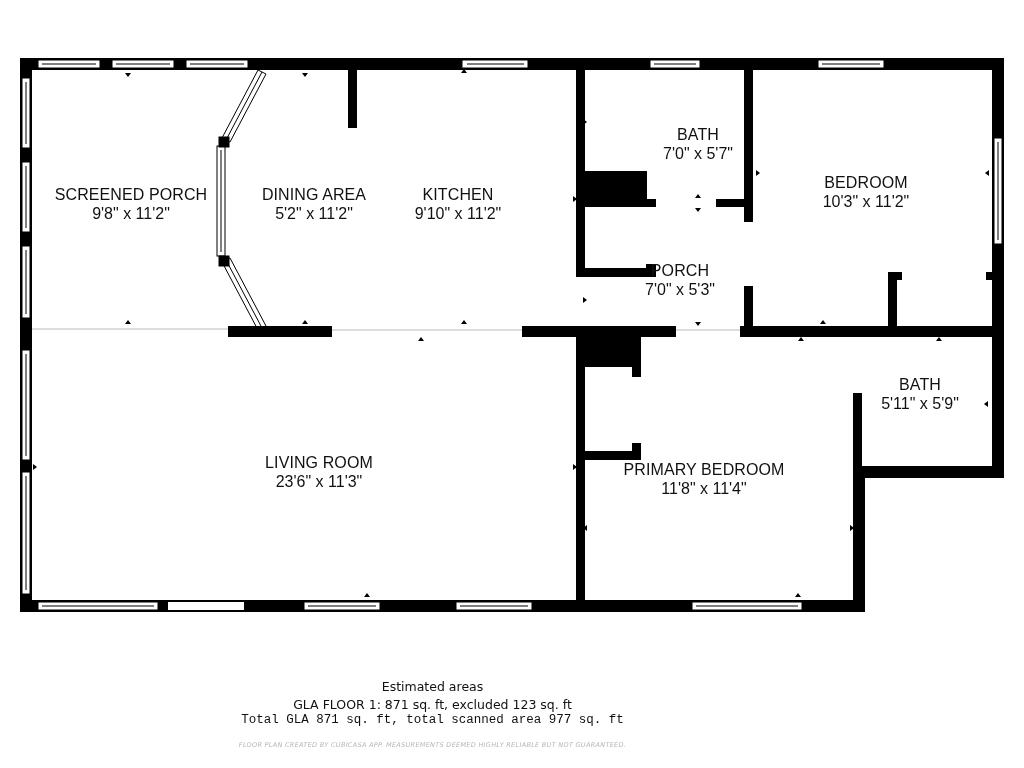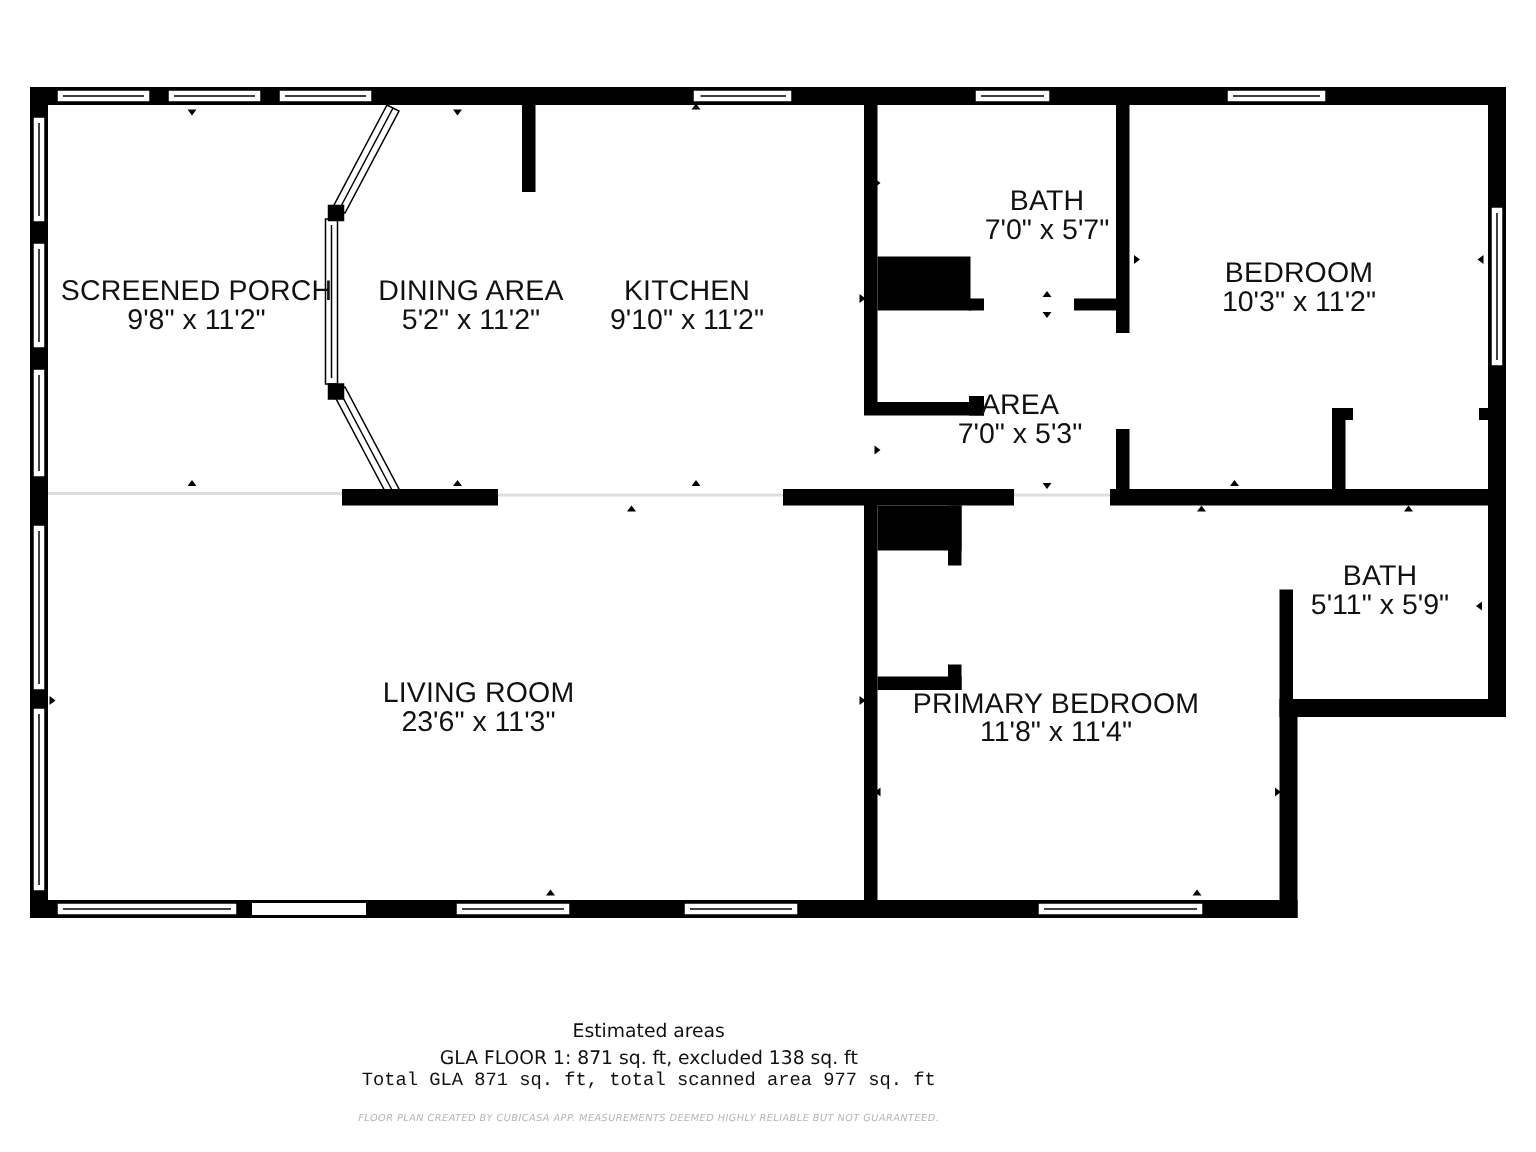--- a/index.html
+++ b/index.html
@@ -1,18 +1,18 @@
 <!DOCTYPE html>
 <html><head>
 <meta charset="utf-8">
 <style>
   html,body{margin:0;padding:0;background:#ffffff;}
   body{width:1024px;height:768px;position:relative;overflow:hidden;font-family:"Liberation Sans",sans-serif;}
   #plan{position:absolute;left:0;top:0;width:1024px;height:640px;}
-  .room-label{position:absolute;transform:translate(-50%,-50%);text-align:center;color:#111;font-family:"Liberation Sans",sans-serif;font-size:19px;line-height:19px;white-space:nowrap;pointer-events:none;}
+  .room-label{position:absolute;transform:translate(-50%,-50%);text-align:center;color:#111;font-family:"Liberation Sans",sans-serif;font-size:16px;line-height:19px;white-space:nowrap;pointer-events:none;}
   .room-name{display:block;letter-spacing:0.1px;}
   .room-dim{display:block;}
   .footer{position:absolute;left:0;width:865px;text-align:center;font-family:"DejaVu Sans",sans-serif;color:#111;}
   #est-title{top:679px;font-size:12.5px;}
   #est-line1{top:697px;font-size:12.5px;}
   #est-line2{top:713px;font-size:12.5px;font-family:Liberation Mono, monospace;}
   #disclaimer{top:741px;font-size:6.5px;color:#b5b5b5;letter-spacing:0.3px;font-style:italic;}
 </style>
 </head>
 <body>
@@ -165,32 +165,32 @@
 </div>
 <div class="room-label" style="left:698px;top:144px;">
   <span class="room-name">BATH</span>
   <span class="room-dim">7'0" x 5'7"</span>
 </div>
 <div class="room-label" style="left:866px;top:192px;">
   <span class="room-name">BEDROOM</span>
   <span class="room-dim">10'3" x 11'2"</span>
 </div>
 <div class="room-label" style="left:680px;top:280px;">
-  <span class="room-name">AREA</span>
+  <span class="room-name">PORCH</span>
   <span class="room-dim">7'0" x 5'3"</span>
 </div>
 <div class="room-label" style="left:319px;top:472px;">
   <span class="room-name">LIVING ROOM</span>
   <span class="room-dim">23'6" x 11'3"</span>
 </div>
 <div class="room-label" style="left:704px;top:479px;">
   <span class="room-name">PRIMARY BEDROOM</span>
   <span class="room-dim">11'8" x 11'4"</span>
 </div>
 <div class="room-label" style="left:920px;top:394px;">
   <span class="room-name">BATH</span>
   <span class="room-dim">5'11" x 5'9"</span>
 </div>
 
 <div class="footer" id="est-title">Estimated areas</div>
-<div class="footer" id="est-line1">GLA FLOOR 1: 871 sq. ft, excluded 138 sq. ft</div>
+<div class="footer" id="est-line1">GLA FLOOR 1: 871 sq. ft, excluded 123 sq. ft</div>
 <div class="footer" id="est-line2">Total GLA 871 sq. ft, total scanned area 977 sq. ft</div>
 <div class="footer" id="disclaimer">FLOOR PLAN CREATED BY CUBICASA APP. MEASUREMENTS DEEMED HIGHLY RELIABLE BUT NOT GUARANTEED.</div>
 
 </body></html>

